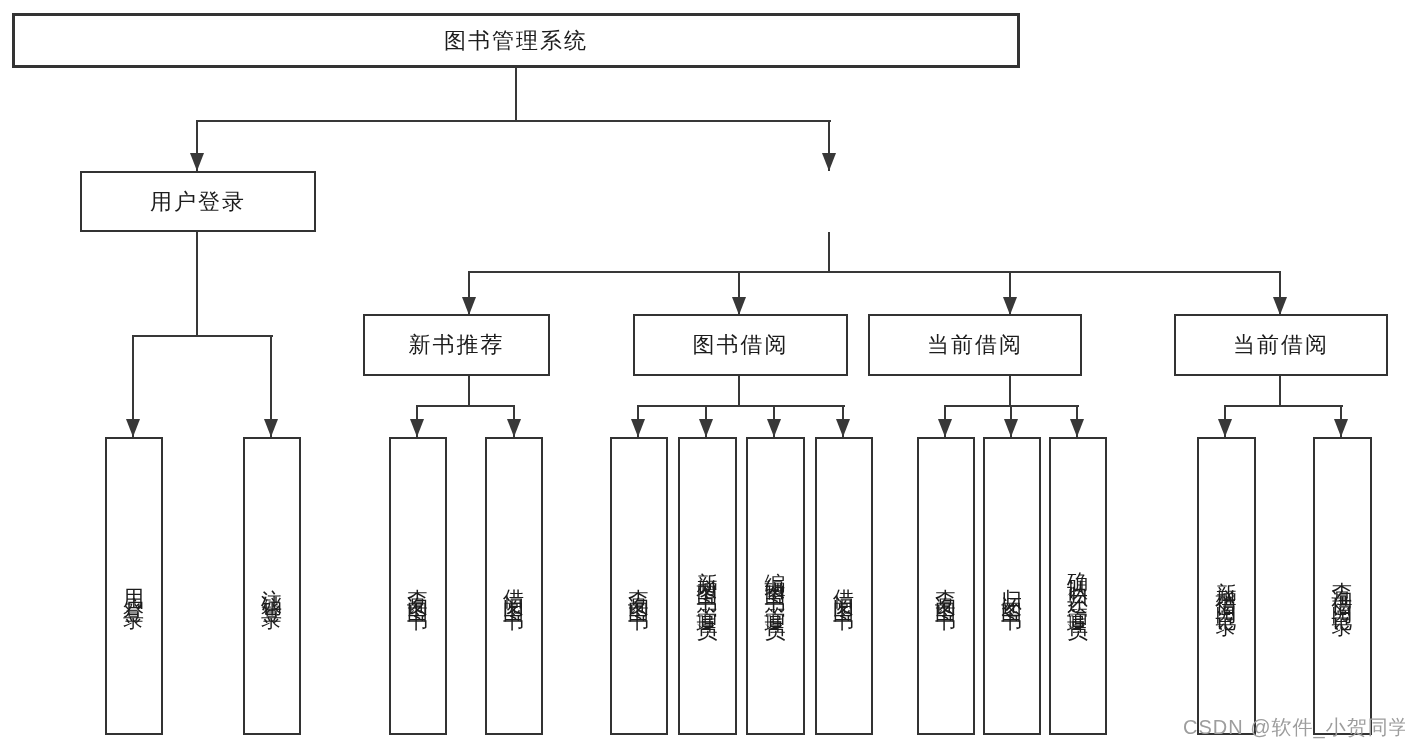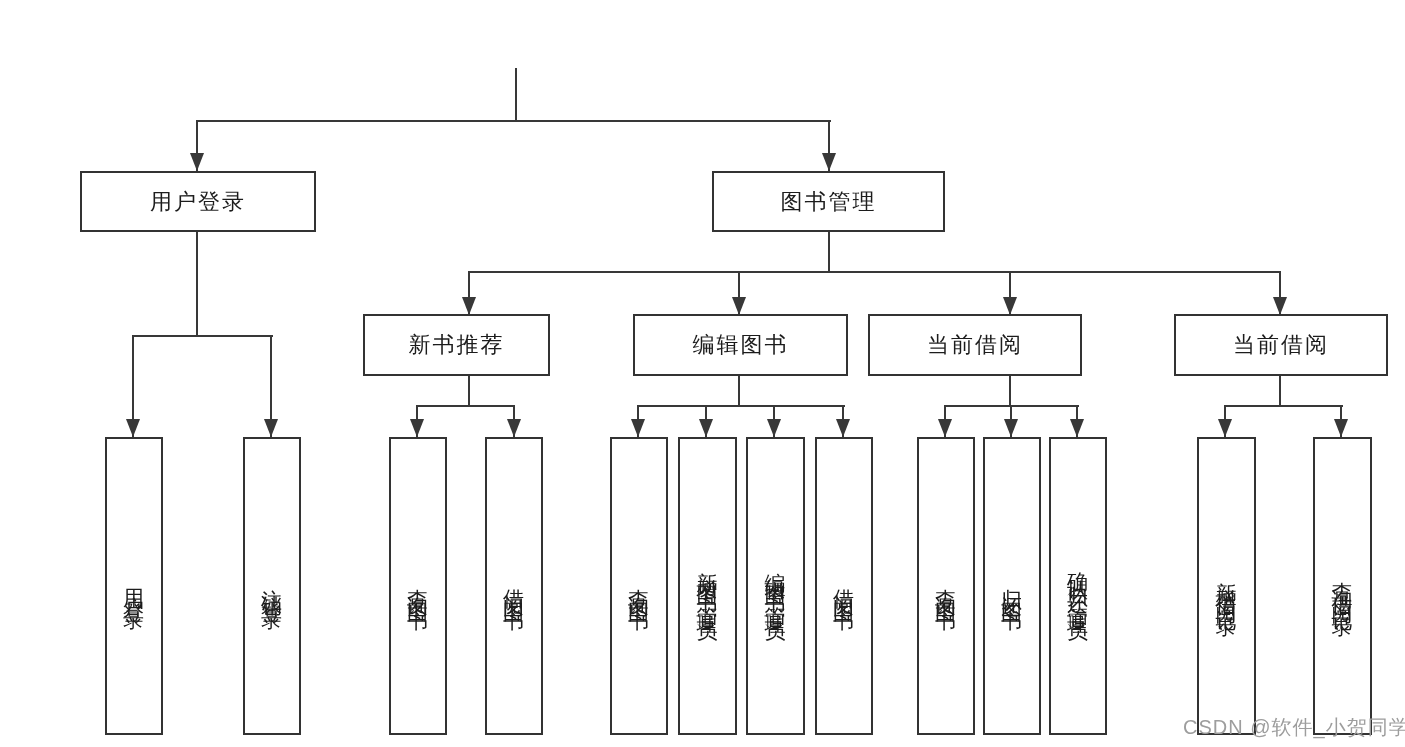--- a/index.html
+++ b/index.html
@@ -133,26 +133,26 @@
   <div class="arrow" style="left:1004px;top:419px"></div>
   <div class="arrow" style="left:1070px;top:419px"></div>
 
   <div class="line" style="left:1279px;top:376px;width:2px;height:30px"></div>
   <div class="line" style="left:1225px;top:405px;width:118px;height:2px"></div>
   <div class="line" style="left:1224px;top:405px;width:2px;height:32px"></div>
   <div class="line" style="left:1340px;top:405px;width:2px;height:32px"></div>
   <div class="arrow" style="left:1218px;top:419px"></div>
   <div class="arrow" style="left:1334px;top:419px"></div>
 
+  <div class="hbox root" style="left:12px;top:13px;width:1008px;height:55px">图书管理系统</div>
 
   <div class="hbox" style="left:80px;top:171px;width:236px;height:61px">用户登录</div>
-  <div class="hbox" style="left:712px;top:171px;width:233px;height:61px">图书管理</div>
 
   <div class="hbox" style="left:363px;top:314px;width:187px;height:62px">新书推荐</div>
-  <div class="hbox" style="left:633px;top:314px;width:215px;height:62px">编辑图书</div>
+  <div class="hbox" style="left:633px;top:314px;width:215px;height:62px">图书借阅</div>
   <div class="hbox" style="left:868px;top:314px;width:214px;height:62px">当前借阅</div>
   <div class="hbox" style="left:1174px;top:314px;width:214px;height:62px">当前借阅</div>
 
   <div class="vbox" style="left:105px">用户登录</div>
   <div class="vbox" style="left:243px">注销登录</div>
 
   <div class="vbox" style="left:389px">查询图书</div>
   <div class="vbox" style="left:485px">借阅图书</div>
 
   <div class="vbox" style="left:610px">查询图书</div>

